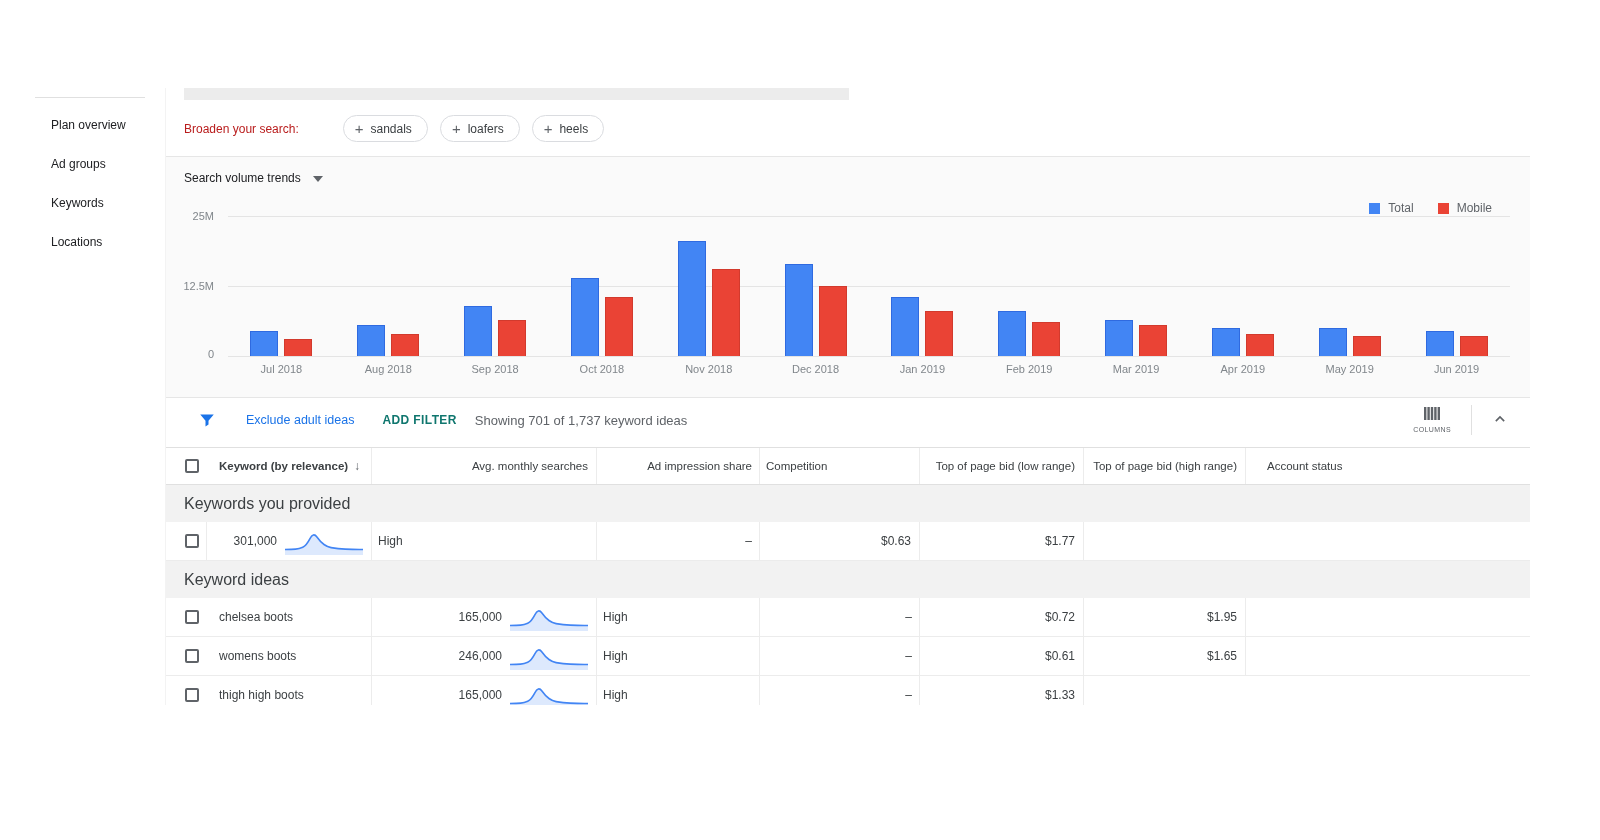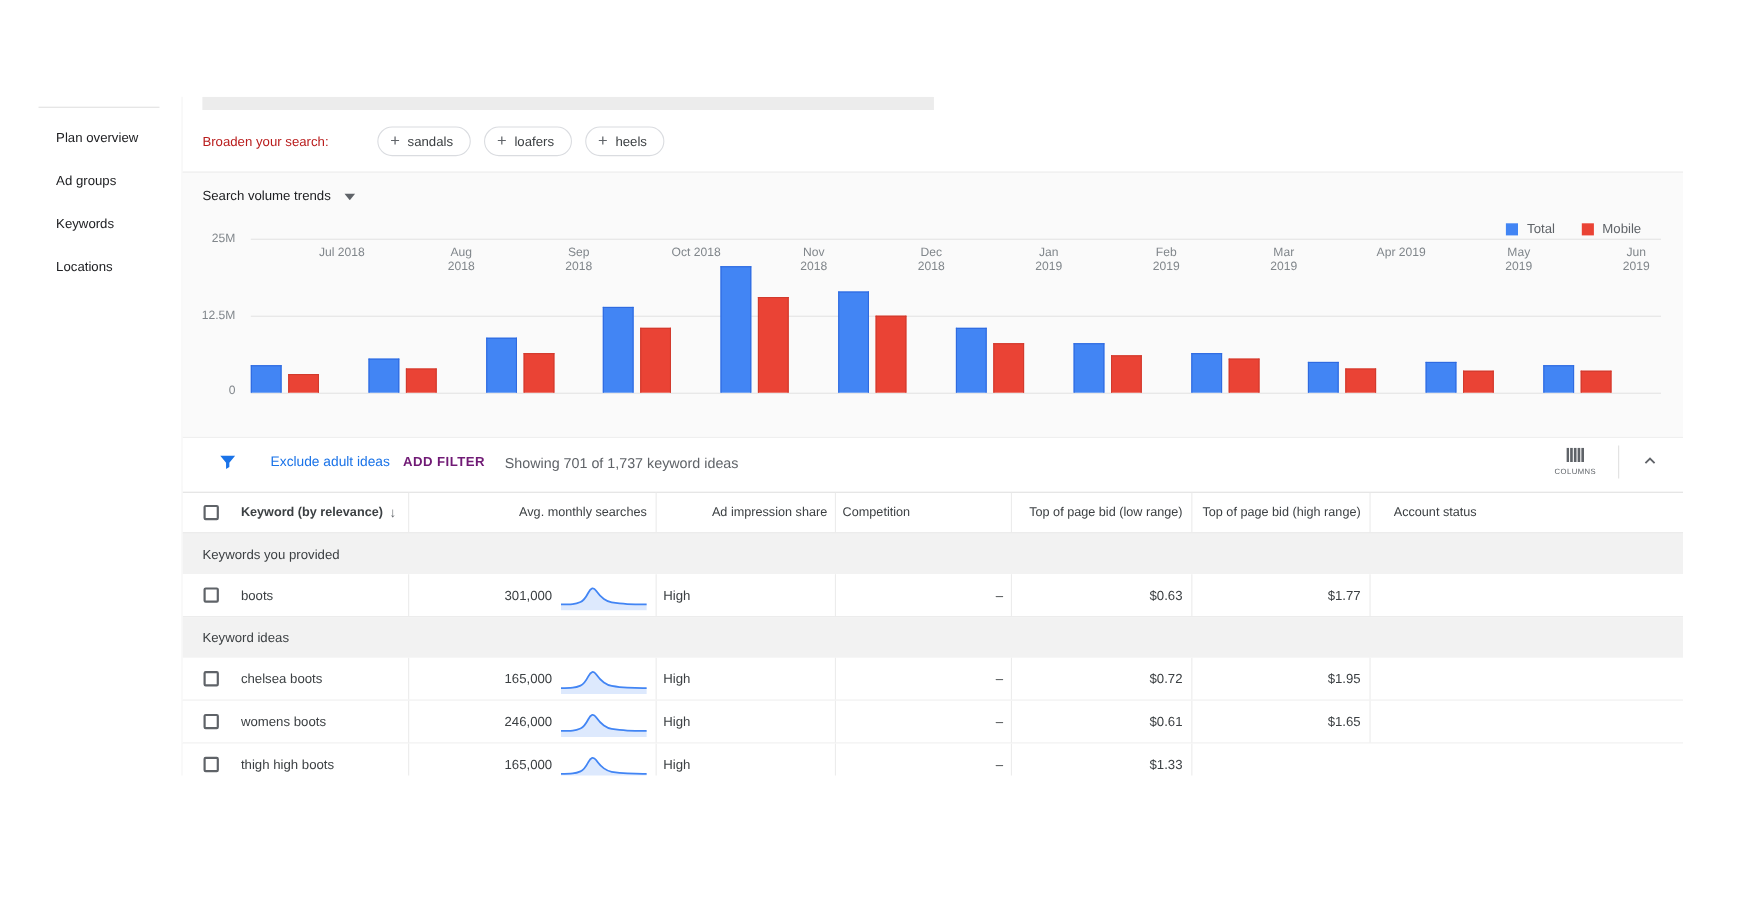--- a/index.html
+++ b/index.html
@@ -46,34 +46,34 @@
   .legend { position: absolute; top: 44px; right: 38px; display: flex; gap: 24px; }
   .legend-item { display: flex; align-items: center; gap: 8px; font-size: 12px; color: #5f6368; }
   .legend-swatch { width: 11px; height: 11px; display: inline-block; }
 
   .chart-area { display: flex; margin-top: 30px; }
   .y-axis { position: relative; width: 62px; height: 140px; flex: 0 0 62px; }
   .ytick { position: absolute; right: 14px; font-size: 11px; color: #80868b; white-space: nowrap; }
   .plot { position: relative; flex: 1; margin-right: 20px; height: 162px; }
   .gridline { position: absolute; left: 0; right: 0; height: 1px; background: #e4e4e4; }
   .bar-groups { position: relative; display: flex; height: 162px; }
-  .bar-group { flex: 1; display: flex; flex-direction: row; }
+  .bar-group { flex: 1; display: flex; flex-direction: column; }
   .bars { height: 140px; display: flex; align-items: flex-end; justify-content: center; gap: 6px; }
   .bar { width: 28px; border-bottom: none; }
   .bar-total  { border: 1px solid #2f6ae0; border-bottom: none; }
   .bar-mobile { border: 1px solid #d23a2d; border-bottom: none; }
   .xlabel { text-align: center; font-size: 11px; color: #80868b; padding-top: 7px; }
 
   
   .filter-row { display: flex; align-items: center; height: 44px; padding: 0 16px 0 18px; background: #fff; }
   .funnel { margin-left: 14px; display: flex; }
   .exclude-link { margin-left: 30px; font-size: 12.5px; color: #1a73e8; cursor: pointer; text-decoration: none; }
   .add-filter {
-    margin-left: 12px; font-size: 12px; font-weight: 600; letter-spacing: .4px;
-    color: #701a75; background: none; border: none; cursor: pointer; font-family: inherit;
+    margin-left: 28px; font-size: 12px; font-weight: 600; letter-spacing: .4px;
+    color: #0f766e; background: none; border: none; cursor: pointer; font-family: inherit;
   }
   .showing { margin-left: 18px; font-size: 13px; color: #5f6368; }
   .right-controls { margin-left: auto; display: flex; align-items: center; }
   .columns-btn { display: flex; flex-direction: column; align-items: center; gap: 3px; background: none; border: none; cursor: pointer; font-family: inherit; padding: 2px 4px; }
   .columns-label { font-size: 7px; color: #5f6368; letter-spacing: .4px; }
   .vdiv { width: 1px; height: 30px; background: #e0e0e0; margin: 0 14px 0 16px; }
   .collapse-btn { background: none; border: none; cursor: pointer; display: flex; padding: 4px; }
 
   
   .table { margin-top: 5px; }
@@ -95,21 +95,21 @@
   .cell-comp    { padding-left: 6px;  border-left: 1px solid #ececec; }
   .cell-adshare { justify-content: flex-end; padding-right: 7px; border-left: 1px solid #ececec; }
   .cell-bidlow  { justify-content: flex-end; padding-right: 8px; border-left: 1px solid #ececec; }
   .cell-bidhigh { justify-content: flex-end; padding-right: 8px; border-left: 1px solid #ececec; }
   .cell-status  { padding-left: 21px; border-left: 1px solid #ececec; }
   .hcell { font-size: 11.5px; color: #3c4043; font-weight: 500; cursor: pointer; }
   .header-row .cell-keyword { font-weight: 700; }
   .sort-arrow { margin-left: 6px; color: #5f6368; font-weight: 400; font-size: 12px; }
   .section-row {
     background: #f2f2f2; height: 37px; display: flex; align-items: center;
-    padding-left: 18px; font-size: 12px; color: #3c4043;
+    padding-left: 18px; font-size: 16px; color: #3c4043;
   }
   .spark svg { display: block; }
 </style>
 </head>
 <body>
 
 <div class="app">
 
   <aside class="sidebar">
     <div class="sidebar-rule"></div>
@@ -329,23 +329,20 @@
           <div class="cell hcell cell-status">
             <span class="hlabel">Account status</span>
           </div>
         </div>
       <div>
           <div class="section-row">Keywords you provided</div>
           <div class="trow">
             <div class="cell cell-checkbox">
               <span class="checkbox"></span>
             </div>
-            <div class="cell cell-keyword">
-              <span>boots</span>
-            </div>
             <div class="cell cell-avg">
               <span class="avg-num">301,000</span>
               <span class="spark">
                 <svg width="78" height="28" viewBox="0 0 78 28">
                   <path d="M 0 22.5 Q 7.090909090909091 22.5 10.636363636363637 22.125 Q 14.181818181818182 21.75 17.727272727272727 20.25 Q 21.272727272727273 18.75 24.81818181818182 11.875 Q 28.363636363636363 5 31.909090909090907 10 Q 35.45454545454545 15 39 17.5 Q 42.54545454545455 20 46.09090909090909 20.625 Q 49.63636363636363 21.25 53.18181818181818 21.625 Q 56.72727272727273 22 60.27272727272727 22.125 Q 63.81818181818182 22.25 67.36363636363636 22.375 Q 70.9090909090909 22.5 74.45454545454545 22.5 L 78 22.5 L 78 28 L 0 28 Z" fill="rgba(66,133,244,0.18)"></path>
                   <path d="M 0 22.5 Q 7.090909090909091 22.5 10.636363636363637 22.125 Q 14.181818181818182 21.75 17.727272727272727 20.25 Q 21.272727272727273 18.75 24.81818181818182 11.875 Q 28.363636363636363 5 31.909090909090907 10 Q 35.45454545454545 15 39 17.5 Q 42.54545454545455 20 46.09090909090909 20.625 Q 49.63636363636363 21.25 53.18181818181818 21.625 Q 56.72727272727273 22 60.27272727272727 22.125 Q 63.81818181818182 22.25 67.36363636363636 22.375 Q 70.9090909090909 22.5 74.45454545454545 22.5 L 78 22.5" fill="none" stroke="#4285f4" stroke-width="1.6"></path>
                 </svg>
               </span>
             </div>
             <div class="cell cell-comp">

